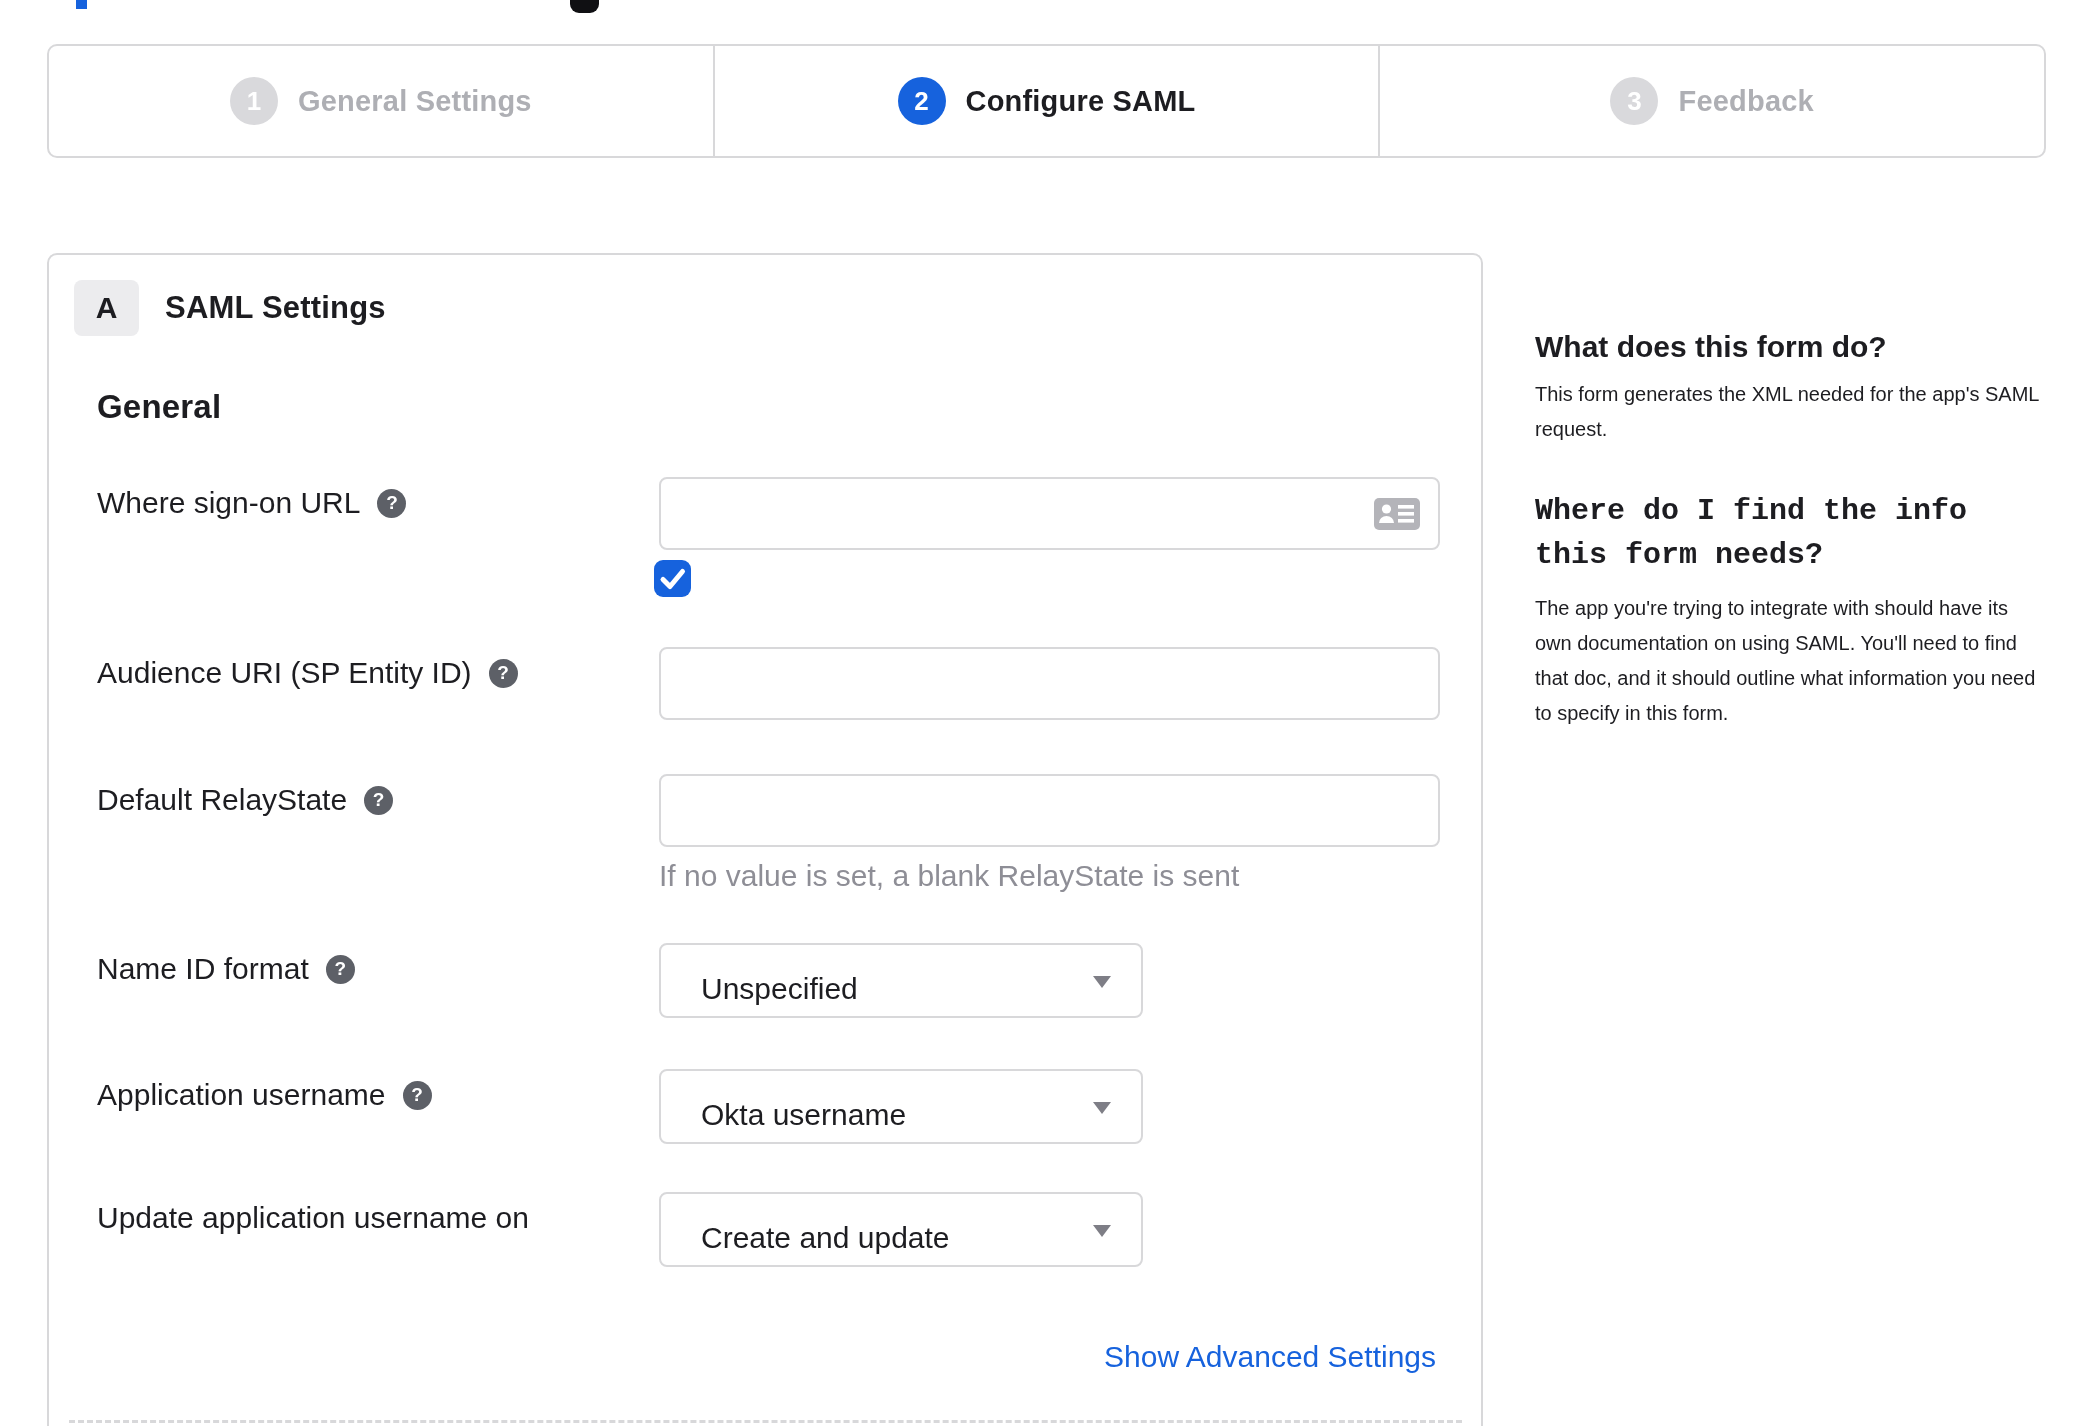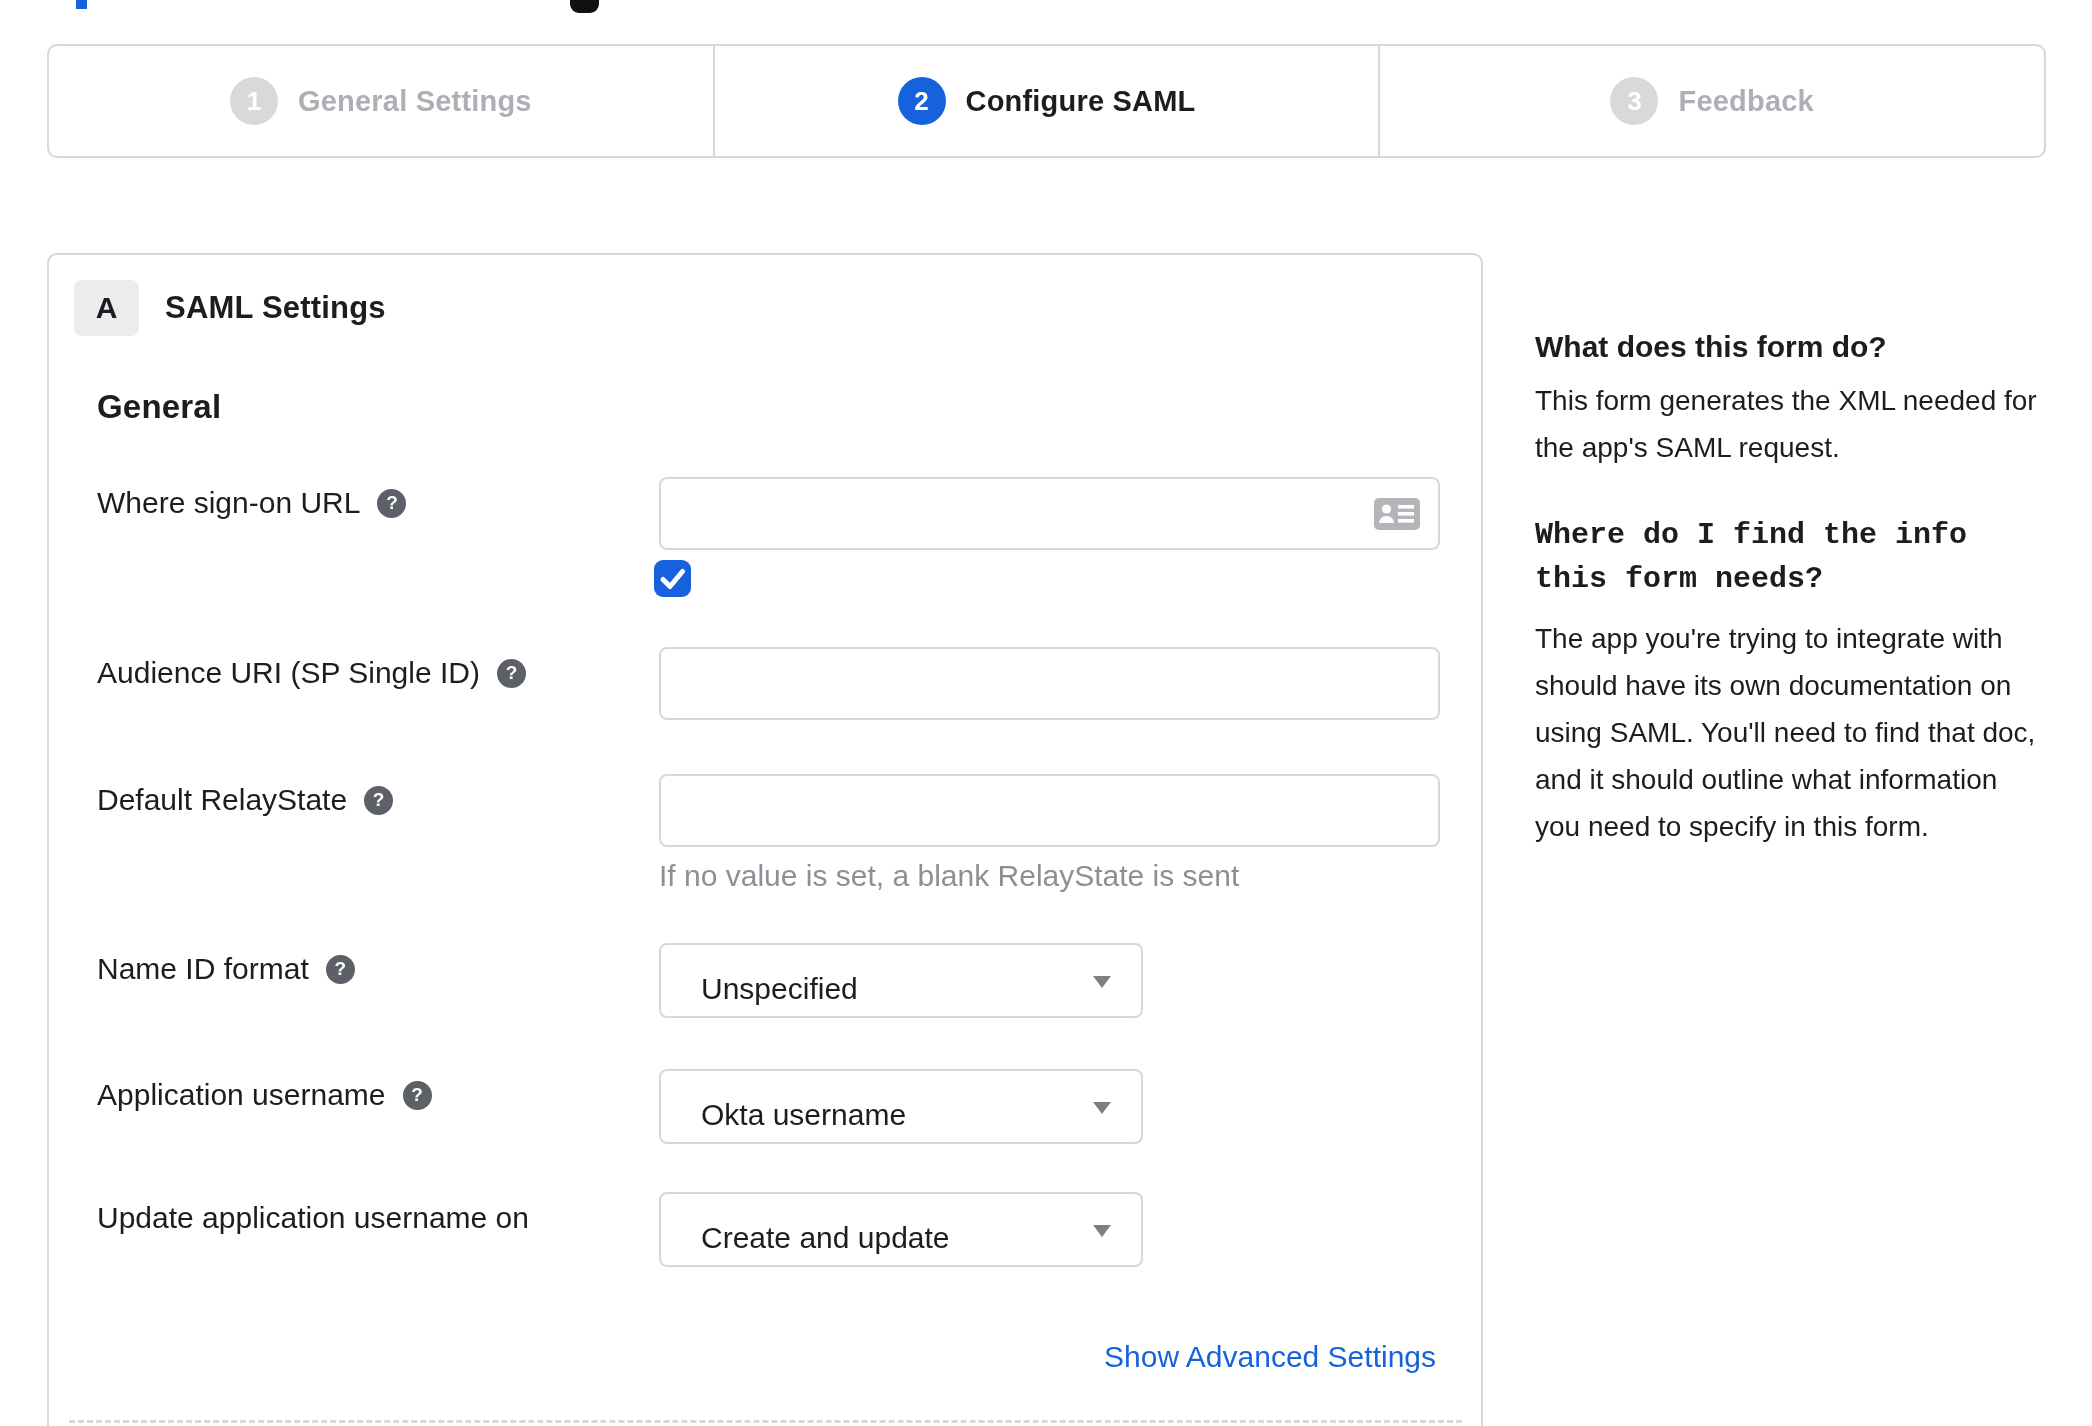--- a/index.html
+++ b/index.html
@@ -97,21 +97,21 @@
 
   .adv-link{
     position:absolute;right:45px;top:1085px;font-size:30px;color:var(--accent);
     text-decoration:none;cursor:pointer;font-weight:500;white-space:nowrap;
   }
   .dashed-divider{position:absolute;left:20px;right:19px;top:1165px;border-top:3px dashed var(--border);}
 
   
   .sidebar{position:absolute;left:1535px;top:325px;width:507px;}
   .sidebar h4{font-size:30px;font-weight:700;line-height:44px;color:var(--text);}
-  .sidebar p{font-size:28px;line-height:47px;color:var(--text);}
+  .sidebar p{font-size:20px;line-height:35px;color:var(--text);}
   .sidebar .h1{margin-bottom:8px;}
   .sidebar .p1{margin-bottom:42px;}
   .sidebar .h2{margin-bottom:14px;font-family:Liberation Mono, monospace;}
 </style>
 </head>
 <body>
 
 <div class="sliver-blue"></div>
 <div class="sliver-black"></div>
 
@@ -158,21 +158,21 @@
   <div class="checkbox-row">
     <span class="checkbox">
       <svg width="37" height="37" viewBox="0 0 37 37">
         <polyline points="9,19.5 16,26.5 28.5,11.5" fill="none" stroke="#ffffff" stroke-width="5" stroke-linecap="round" stroke-linejoin="round"></polyline>
       </svg>
     </span>
   </div>
 
   <div class="row" style="top:392px;">
     <div class="flabel">
-      <span>Audience URI (SP Single ID)</span>
+      <span>Audience URI (SP Entity ID)</span>
       <span class="help">?</span>
     </div>
     <div class="control input-wrap">
       <input class="text-input" type="text" value="" style="">
     </div>
   </div>
 
   <div class="row" style="top:519px;">
     <div class="flabel">
       <span>Default RelayState</span>

